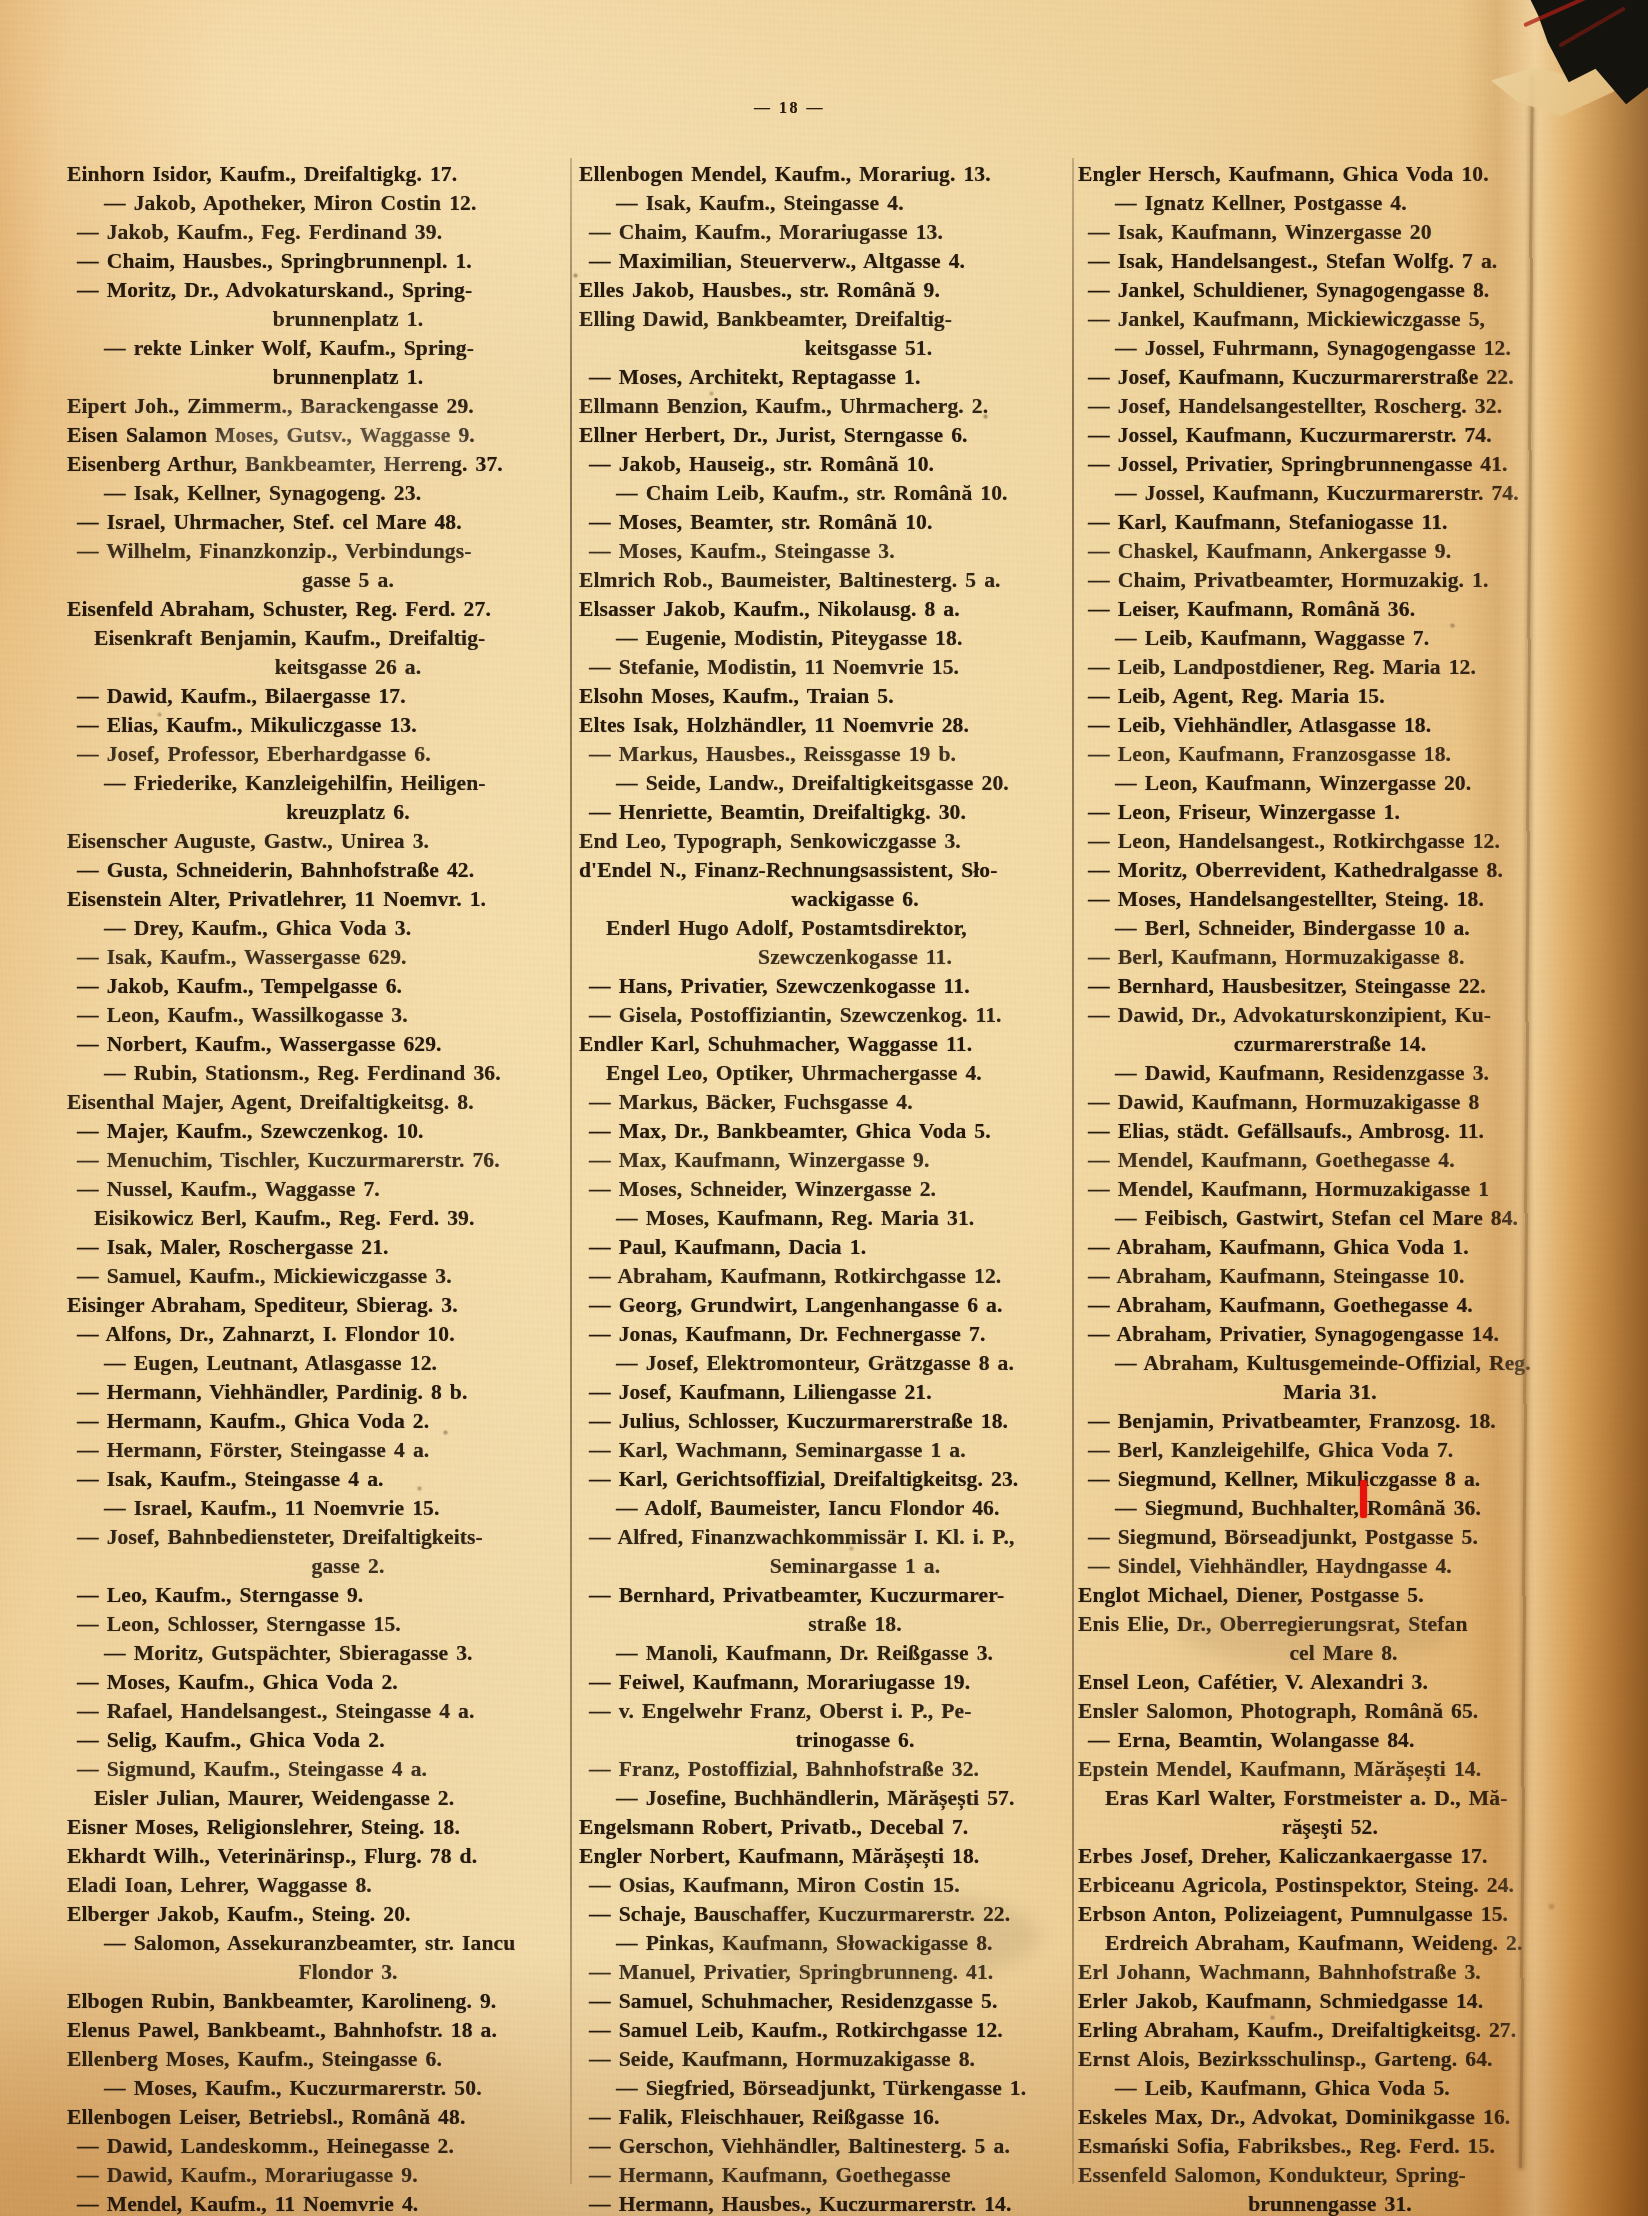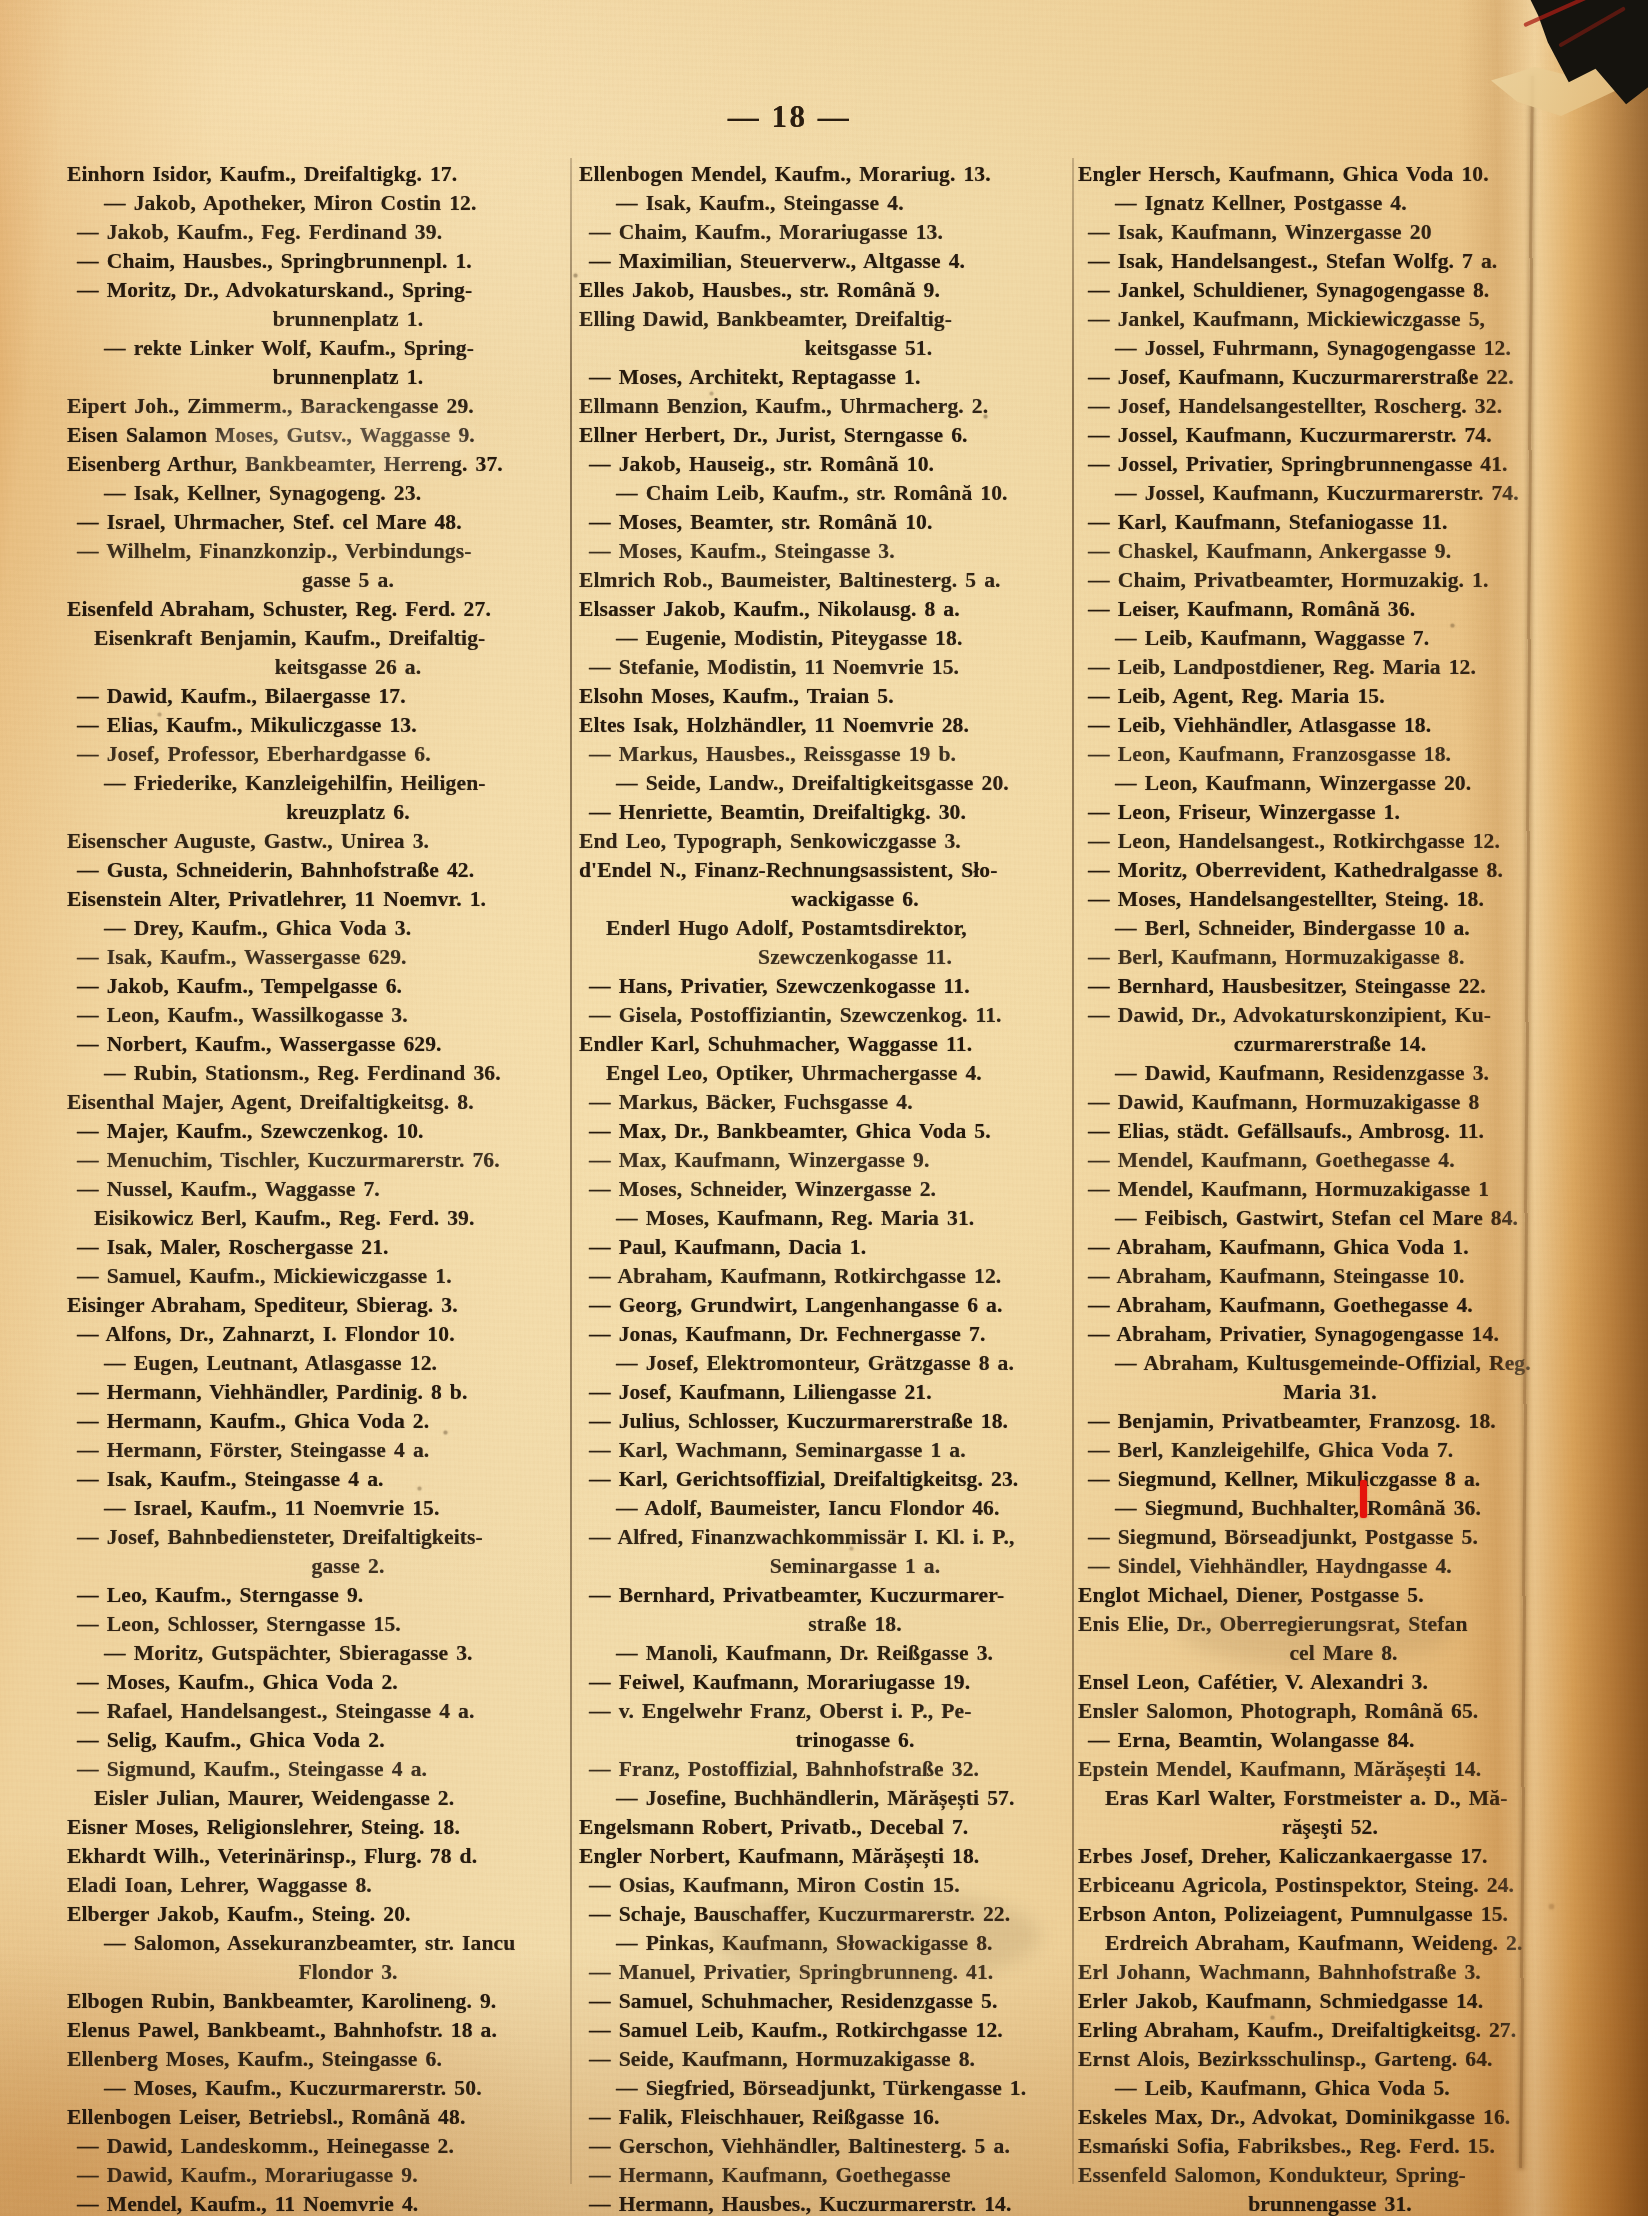--- a/index.html
+++ b/index.html
@@ -61,21 +61,21 @@
   .scrib2{left:1554px;top:25px;width:76px;height:3.8px;transform:rotate(-30deg);opacity:.6;}
   
   .red-mark{
     position:absolute;left:1360px;top:1480px;width:7px;height:38px;
     background:#e5130c;border-radius:2.5px;
     box-shadow:0 0 1.9px rgba(229,19,12,.6);
   }
   
   .header{
     position:absolute;left:672px;top:99px;width:235px;
-    text-align:center;font-size:31px;font-weight:700;color:#2a1d10;
+    text-align:center;font-size:16px;font-weight:700;color:#2a1d10;
     letter-spacing:2.5px;
     text-shadow:0 0 0.6px rgba(42,29,16,.7);
   }
   
   .rule{
     position:absolute;top:158px;width:1.9px;height:2026px;
     background:linear-gradient(180deg, rgba(62,40,18,.25), rgba(62,40,18,.6) 12%, rgba(62,40,18,.5) 85%, rgba(62,40,18,.2));
   }
   .rule1{left:570px;}
   .rule2{left:1072px;}
@@ -158,21 +158,21 @@
       <div class="line ind1">— Jakob, Kaufm., Tempelgasse 6.</div>
       <div class="line ind1">— Leon, Kaufm., Wassilkogasse 3.</div>
       <div class="line ind1">— Norbert, Kaufm., Wassergasse 629.</div>
       <div class="line ind1">— Rubin, Stationsm., Reg. Ferdinand 36.</div>
       <div class="line ind0">Eisenthal Majer, Agent, Dreifaltigkeitsg. 8.</div>
       <div class="line ind1">— Majer, Kaufm., Szewczenkog. 10.</div>
       <div class="line ind1">— Menuchim, Tischler, Kuczurmarerstr. 76.</div>
       <div class="line ind1">— Nussel, Kaufm., Waggasse 7.</div>
       <div class="line ind0">Eisikowicz Berl, Kaufm., Reg. Ferd. 39.</div>
       <div class="line ind1">— Isak, Maler, Roschergasse 21.</div>
-      <div class="line ind1">— Samuel, Kaufm., Mickiewiczgasse 1.</div>
+      <div class="line ind1">— Samuel, Kaufm., Mickiewiczgasse 3.</div>
       <div class="line ind0">Eisinger Abraham, Spediteur, Sbierag. 3.</div>
       <div class="line ind1">— Alfons, Dr., Zahnarzt, I. Flondor 10.</div>
       <div class="line ind1">— Eugen, Leutnant, Atlasgasse 12.</div>
       <div class="line ind1">— Hermann, Viehhändler, Pardinig. 8 b.</div>
       <div class="line ind1">— Hermann, Kaufm., Ghica Voda 2.</div>
       <div class="line ind1">— Hermann, Förster, Steingasse 4 a.</div>
       <div class="line ind1">— Isak, Kaufm., Steingasse 4 a.</div>
       <div class="line ind1">— Israel, Kaufm., 11 Noemvrie 15.</div>
       <div class="line ind1">— Josef, Bahnbediensteter, Dreifaltigkeits-</div>
       <div class="line ind2">gasse 2.</div>

